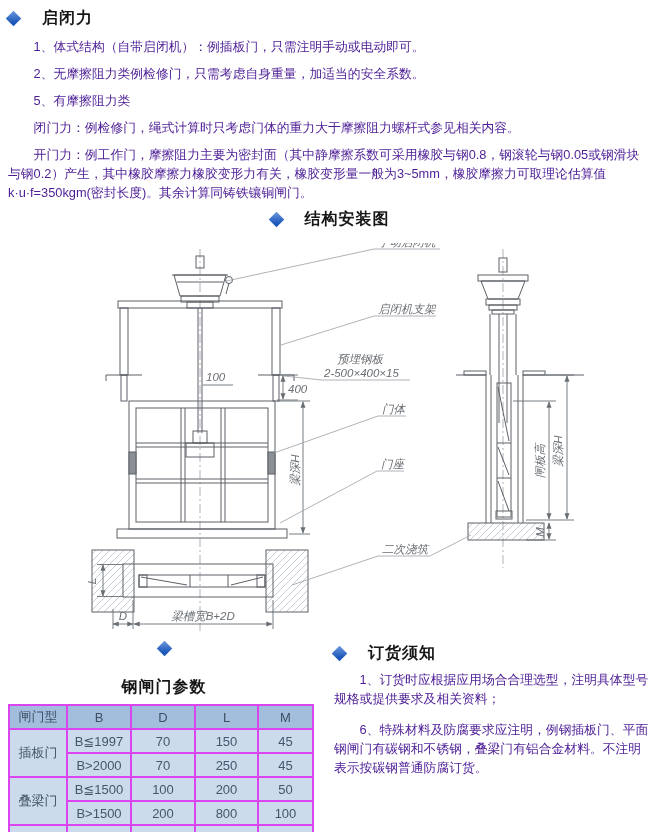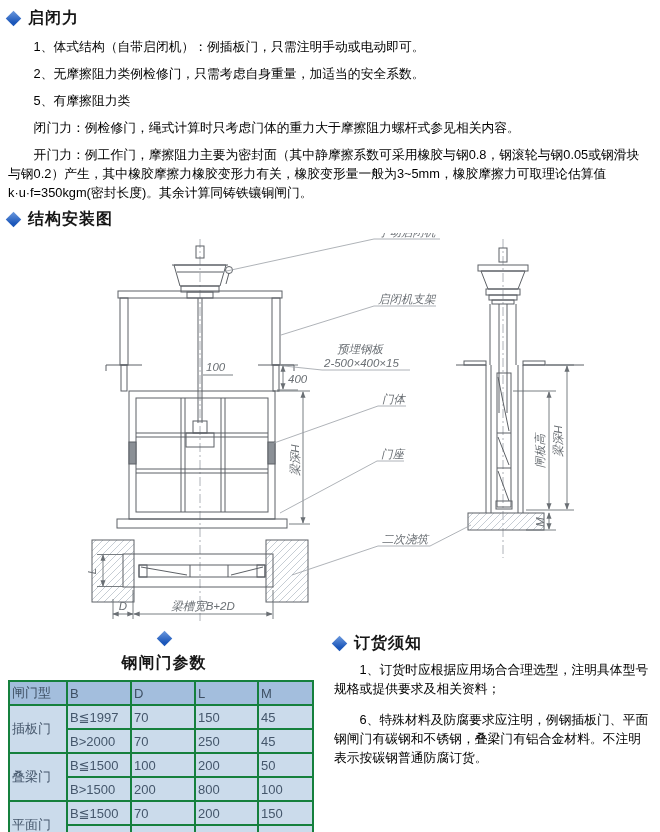--- a/index.html
+++ b/index.html
@@ -2,53 +2,53 @@
 <html><head>
 <meta charset="utf-8">
 <style>
   html,body{margin:0;padding:0;background:#fff;}
   .page{
     position:relative;width:660px;height:832px;background:#fff;
     font-family:"Liberation Sans","DejaVu Sans",sans-serif;
     color:#4d4d4d;overflow:hidden;box-sizing:border-box;
     padding:6px 8px 0 8px;
   }
-  .sec-title{display:flex;align-items:center;gap:9px;margin:2px 0 8px 0;}
+  .sec-title{display:flex;align-items:center;gap:23px;margin:2px 0 8px 0;}
   .sec-title .txt{font-size:16px;font-weight:bold;color:#161616;letter-spacing:1px;}
   .diamond{width:11px;height:11px;transform:rotate(45deg);
     background:linear-gradient(135deg,#6d9ade 0%,#1c57ba 75%);flex:0 0 auto;}
-  .para{font-size:12.8px;line-height:19px;color:#000000;text-indent:2em;margin:0 0 8px 0;}
+  .para{font-size:12.8px;line-height:19px;color:#4c1d95;text-indent:2em;margin:0 0 8px 0;}
   .para.tight{margin-bottom:7px;}
   .diagram-wrap{margin:0 -8px;font-style:italic;}
   svg text{font-family:"Liberation Sans","DejaVu Sans",sans-serif;}
   .bottom{display:flex;margin-top:2px;}
   .bot-left{width:312px;flex:0 0 auto;}
   .bot-right{flex:1;padding-left:14px;}
   table.params{border-collapse:collapse;margin-top:6px;font-size:13px;}
-  table.params td{border:2px solid #15803d;text-align:left;color:#44566b;
+  table.params td{border:2px solid #d946ef;text-align:center;color:#44566b;
     height:20px;padding:1px 2px;background:#cbdbeb;}
   table.params tr.head td{background:#a3bedd;color:#3e5064;}
   td.c0{width:52px;} td.c1{width:58px;} td.c2{width:58px;} td.c3{width:57px;} td.c4{width:49px;}
 </style>
 </head>
 <body>
 
 <div class="page">
 
   <div class="sec-title">
     <span class="diamond"></span>
     <span class="txt">启闭力</span>
   </div>
   <p class="para">1、体式结构（自带启闭机）：例插板门，只需注明手动或电动即可。</p>
   <p class="para">2、无摩擦阻力类例检修门，只需考虑自身重量，加适当的安全系数。</p>
   <p class="para">5、有摩擦阻力类</p>
   <p class="para">闭门力：例检修门，绳式计算时只考虑门体的重力大于摩擦阻力螺杆式参见相关内容。</p>
   <p class="para tight">开门力：例工作门，摩擦阻力主要为密封面（其中静摩擦系数可采用橡胶与钢0.8，钢滚轮与钢0.05或钢滑块与钢0.2）产生，其中橡胶摩擦力橡胶变形力有关，橡胶变形量一般为3~5mm，橡胶摩擦力可取理论估算值k·u·f=350kgm(密封长度)。其余计算同铸铁镶铜闸门。</p>
 
-  <div class="sec-title" style="margin-bottom:3px;">
+  <div class="sec-title" style="margin-bottom:13px;justify-content:center;">
     <span class="diamond"></span>
     <span class="txt">结构安装图</span>
   </div>
 
   <div class="diagram-wrap">
   <svg width="660" height="392" viewBox="0 220 660 392">
     <defs>
       <pattern id="hatch" patternUnits="userSpaceOnUse" width="7" height="7">
         <path d="M0 7 L7 0" stroke="#b9c2ca" stroke-width="0.8"></path>
       </pattern>

